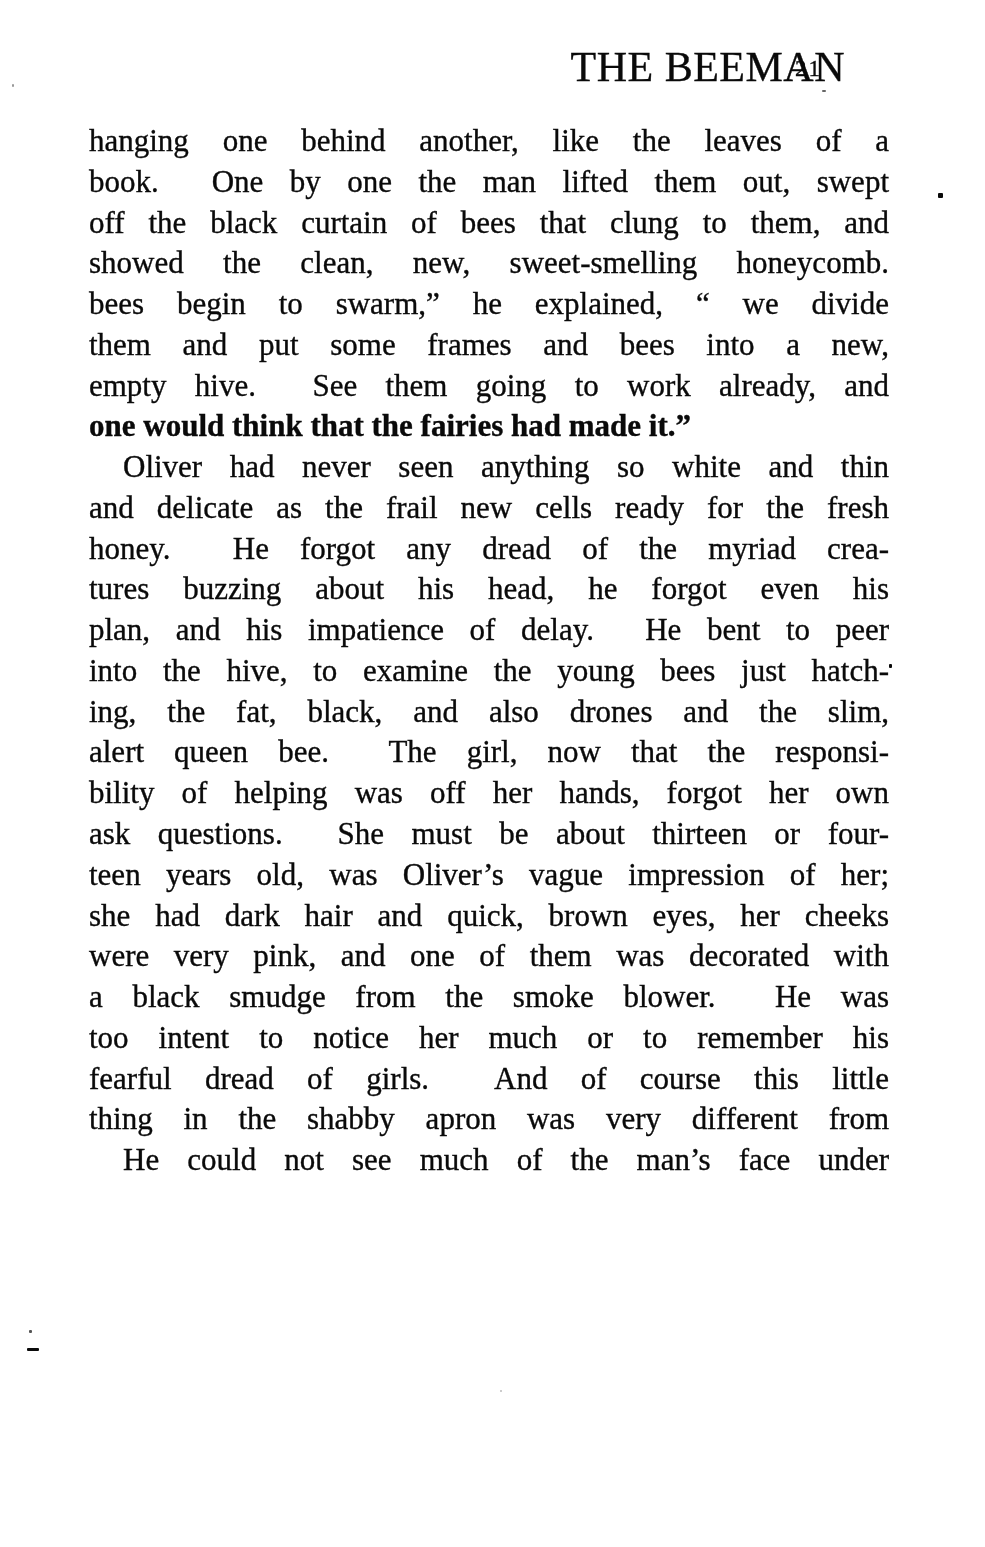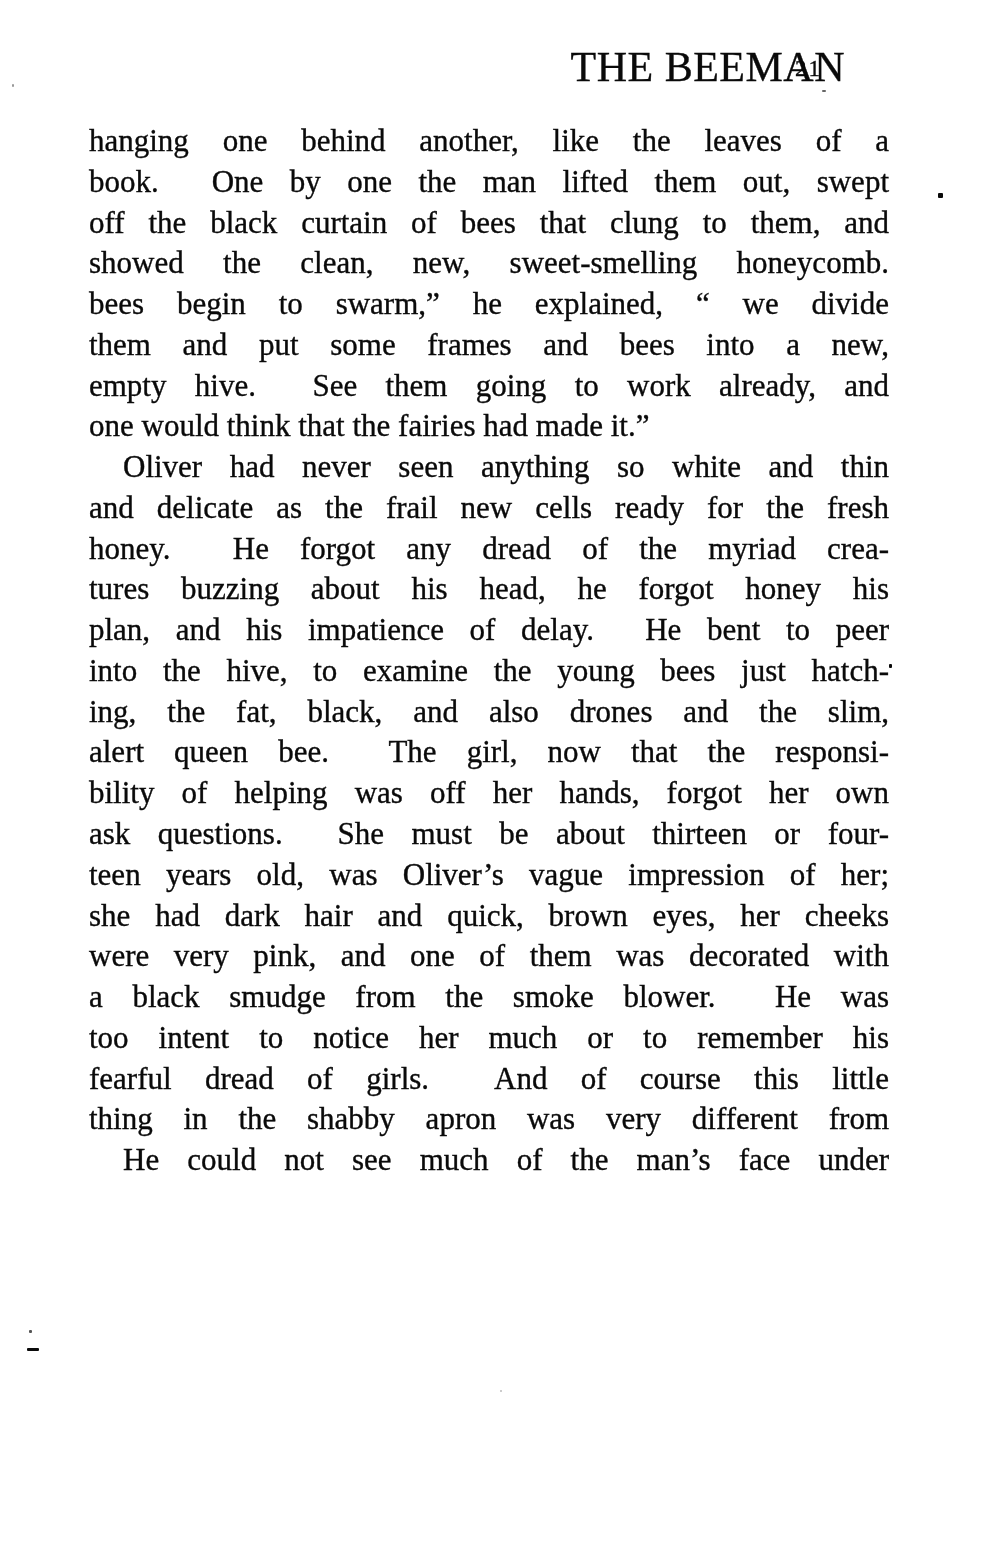--- a/index.html
+++ b/index.html
@@ -29,21 +29,21 @@
 
   .body-text{
     position:absolute;left:45px;top:121px;width:800px;
     font-size:31px;line-height:40.77px;margin-left:44px;
   }
   .ln{
     text-align:justify;
     text-align-last:justify;
     height:40.77px;overflow:visible;
   }
-  .ln.e{ text-align-last:left; }
+  .ln.e{ text-align-last:left;font-weight:bold; }
   .ln.ind{ text-indent:34px; }
 
   
   .speck{ position:absolute;background:#0a0a0a;border-radius:1px; }
   .speck.s1{ left:938px;top:193px;width:5px;height:5px; }
   .speck.s2{ left:889px;top:664px;width:3px;height:4px; }
   .speck.s3{ left:27px;top:1348px;width:12px;height:3px; }
   .speck.s4{ left:29px;top:1330px;width:3px;height:3px;background:#555; }
   .speck.s5{ left:12px;top:84px;width:2px;height:3px;background:#999; }
   .speck.s6{ left:822px;top:90px;width:4px;height:2px;background:#666; }
@@ -65,21 +65,21 @@
     <div class="ln j">showed the clean, new, sweet-smelling honeycomb.</div>
 
     <div class="ln j">bees begin to swarm,” he explained, “ we divide</div>
     <div class="ln j">them and put some frames and bees into a new,</div>
     <div class="ln j">empty hive.&nbsp; See them going to work already, and</div>
     <div class="ln e">one would think that the fairies had made it.”</div>
 
     <div class="ln j ind">Oliver had never seen anything so white and thin</div>
     <div class="ln j">and delicate as the frail new cells ready for the fresh</div>
     <div class="ln j">honey.&nbsp; He forgot any dread of the myriad crea-</div>
-    <div class="ln j">tures buzzing about his head, he forgot honey his</div>
+    <div class="ln j">tures buzzing about his head, he forgot even his</div>
     <div class="ln j">plan, and his impatience of delay.&nbsp; He bent to peer</div>
     <div class="ln j">into the hive, to examine the young bees just hatch-</div>
     <div class="ln j">ing, the fat, black, and also drones and the slim,</div>
     <div class="ln j">alert queen bee.&nbsp; The girl, now that the responsi-</div>
     <div class="ln j">bility of helping was off her hands, forgot her own</div>
     <div class="ln j">ask questions.&nbsp; She must be about thirteen or four-</div>
     <div class="ln j">teen years old, was Oliver’s vague impression of her;</div>
     <div class="ln j">she had dark hair and quick, brown eyes, her cheeks</div>
     <div class="ln j">were very pink, and one of them was decorated with</div>
     <div class="ln j">a black smudge from the smoke blower.&nbsp; He was</div>

